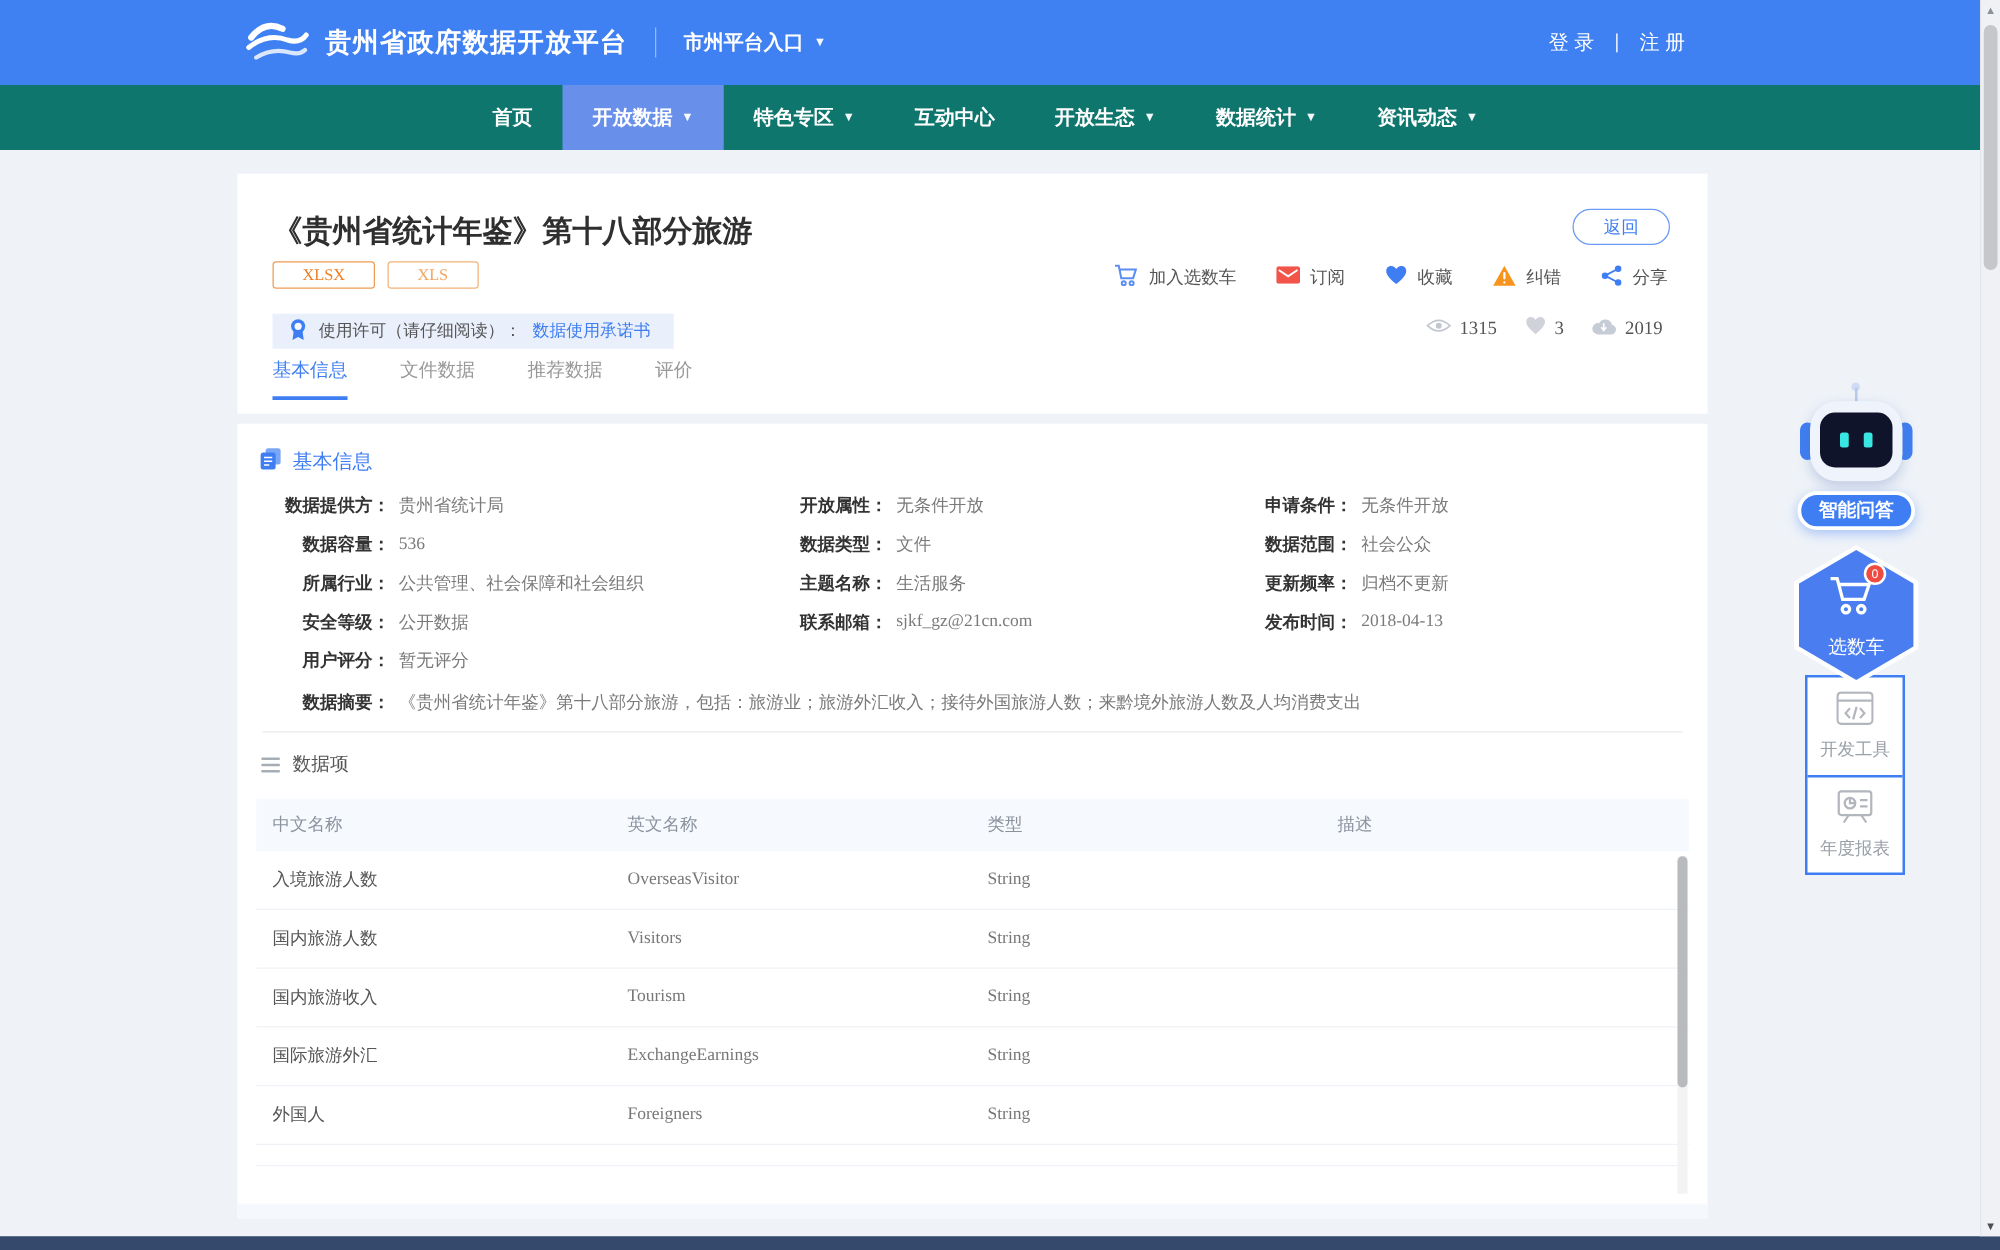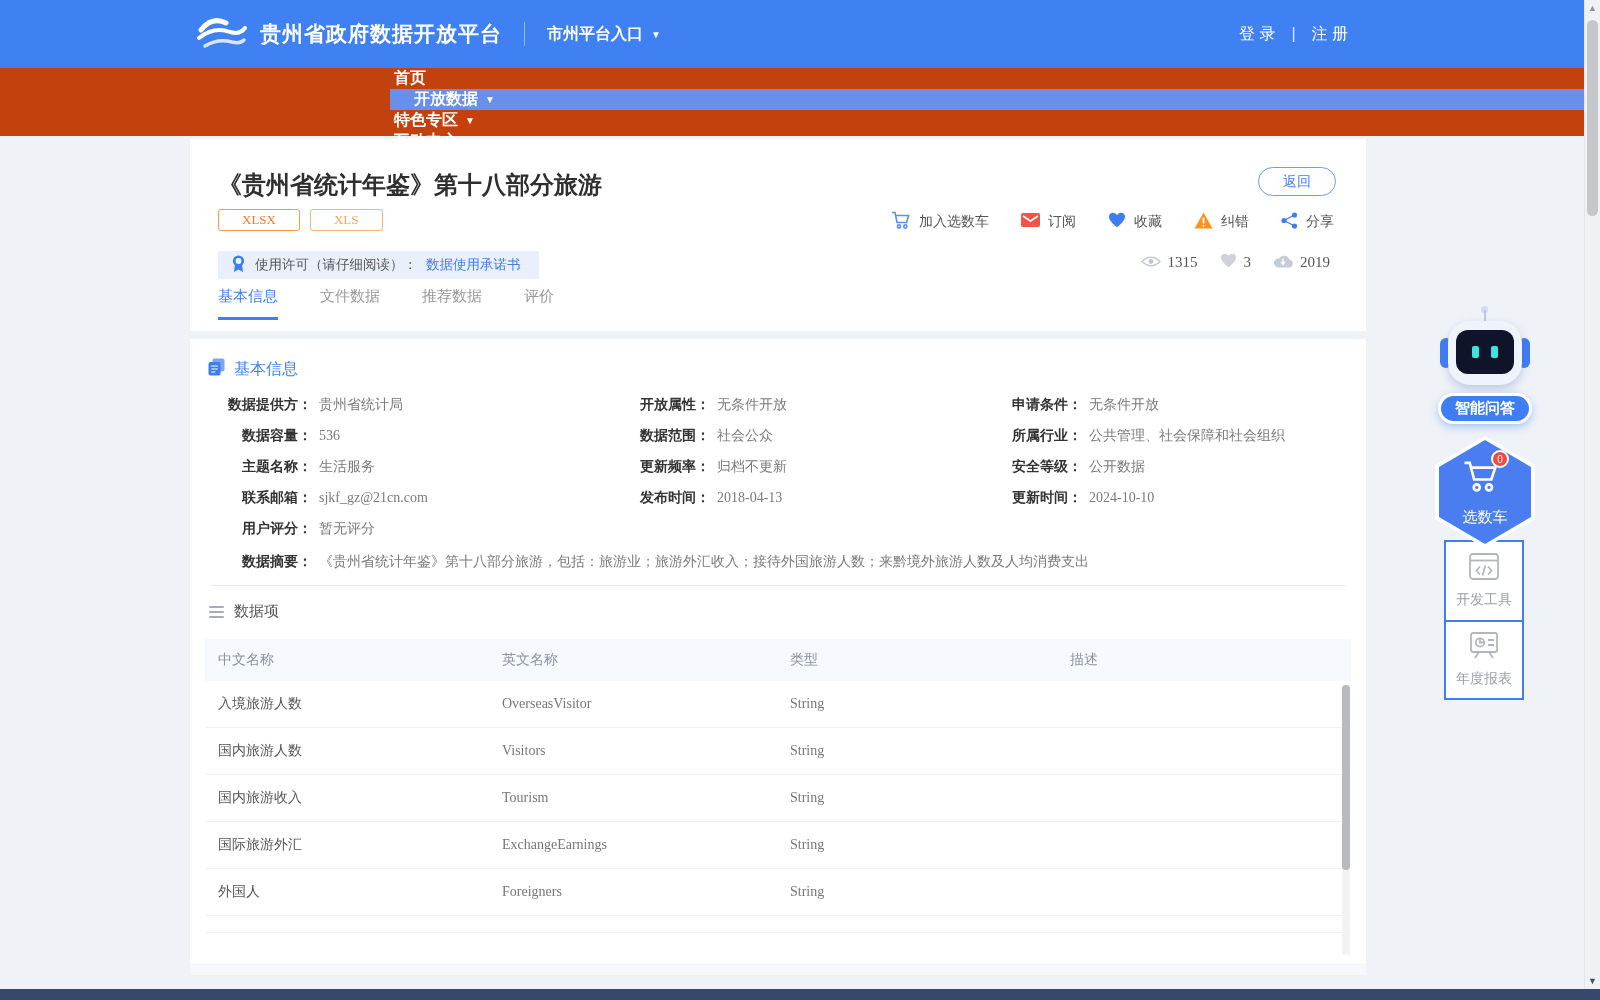--- a/index.html
+++ b/index.html
@@ -12,23 +12,23 @@
   .brand-wrap { position:absolute; left:196px; top:0; height:68px; display:flex; align-items:center; }
   .brand { color:#fff; font-size:21px; font-weight:700; letter-spacing:1px; margin-left:12px; }
   .top-divider { width:1px; height:24px; background:rgba(255,255,255,.45); margin:0 22px; }
   .portal { color:#fff; font-size:16px; font-weight:700; display:flex; align-items:center; gap:8px; }
   .caret { font-size:10px; color:#fff; opacity:.95; }
   .auth { position:absolute; right:252px; top:0; height:68px; display:flex; align-items:center; gap:16px; color:#fff; font-size:16px; }
   .auth .sep { opacity:.85; }
   .auth span { cursor:pointer; }
 
   
-  .nav { position:absolute; left:0; top:68px; width:1600px; height:68px; background:#c2410c; display:flex; padding-left:370px;flex-direction:column; }
+  .nav { position:absolute; left:0; top:68px; width:1600px; height:52px; background:#0f766e; display:flex; padding-left:370px; }
   .nav-item { display:flex; align-items:center; gap:7px; padding:0 24px; color:#fff; font-size:16px; font-weight:700; cursor:pointer; }
-  .nav-item.active { background:#688fe9;margin-left:20px; }
+  .nav-item.active { background:#688fe9; }
 
   
   .card { position:absolute; background:#fff; }
   .card1 { left:190px; top:139px; width:1176px; height:192px; }
   .card2 { left:190px; top:339px; width:1176px; height:636px; }
 
   .page-title { position:absolute; left:28px; top:30px; font-size:24px; font-weight:700; color:#2f2f2f; }
   .back-btn { position:absolute; right:30px; top:28px; width:78px; height:29px; border:1px solid #6b9bf5; border-radius:15px; background:#fff; color:#3f7ef2; font-size:14px; display:flex; align-items:center; justify-content:center; cursor:pointer; }
 
   .badges { position:absolute; left:28px; top:70px; display:flex; gap:10px; }
@@ -299,20 +299,24 @@
       </div>
     <div class="cell">
         <span class="lbl">申请条件：</span>
         <span class="val">无条件开放</span>
       </div>
     <div class="cell">
         <span class="lbl">数据容量：</span>
         <span class="val">536</span>
       </div>
     <div class="cell">
+        <span class="lbl">数据类型：</span>
+        <span class="val">文件</span>
+      </div>
+    <div class="cell">
         <span class="lbl">数据范围：</span>
         <span class="val">社会公众</span>
       </div>
     <div class="cell">
         <span class="lbl">所属行业：</span>
         <span class="val">公共管理、社会保障和社会组织</span>
       </div>
     <div class="cell">
         <span class="lbl">主题名称：</span>
         <span class="val">生活服务</span>
@@ -325,24 +329,20 @@
         <span class="lbl">安全等级：</span>
         <span class="val">公开数据</span>
       </div>
     <div class="cell">
         <span class="lbl">联系邮箱：</span>
         <span class="val">sjkf_gz@21cn.com</span>
       </div>
     <div class="cell">
         <span class="lbl">发布时间：</span>
         <span class="val">2018-04-13</span>
-      </div>
-    <div class="cell">
-        <span class="lbl">更新时间：</span>
-        <span class="val">2024-10-10</span>
       </div>
     <div class="cell">
         <span class="lbl">用户评分：</span>
         <span class="val">暂无评分</span>
       </div>
   </div>
 
   <div class="summary">
     <span class="lbl">数据摘要：</span>
     <span class="val">《贵州省统计年鉴》第十八部分旅游，包括：旅游业；旅游外汇收入；接待外国旅游人数；来黔境外旅游人数及人均消费支出</span>

